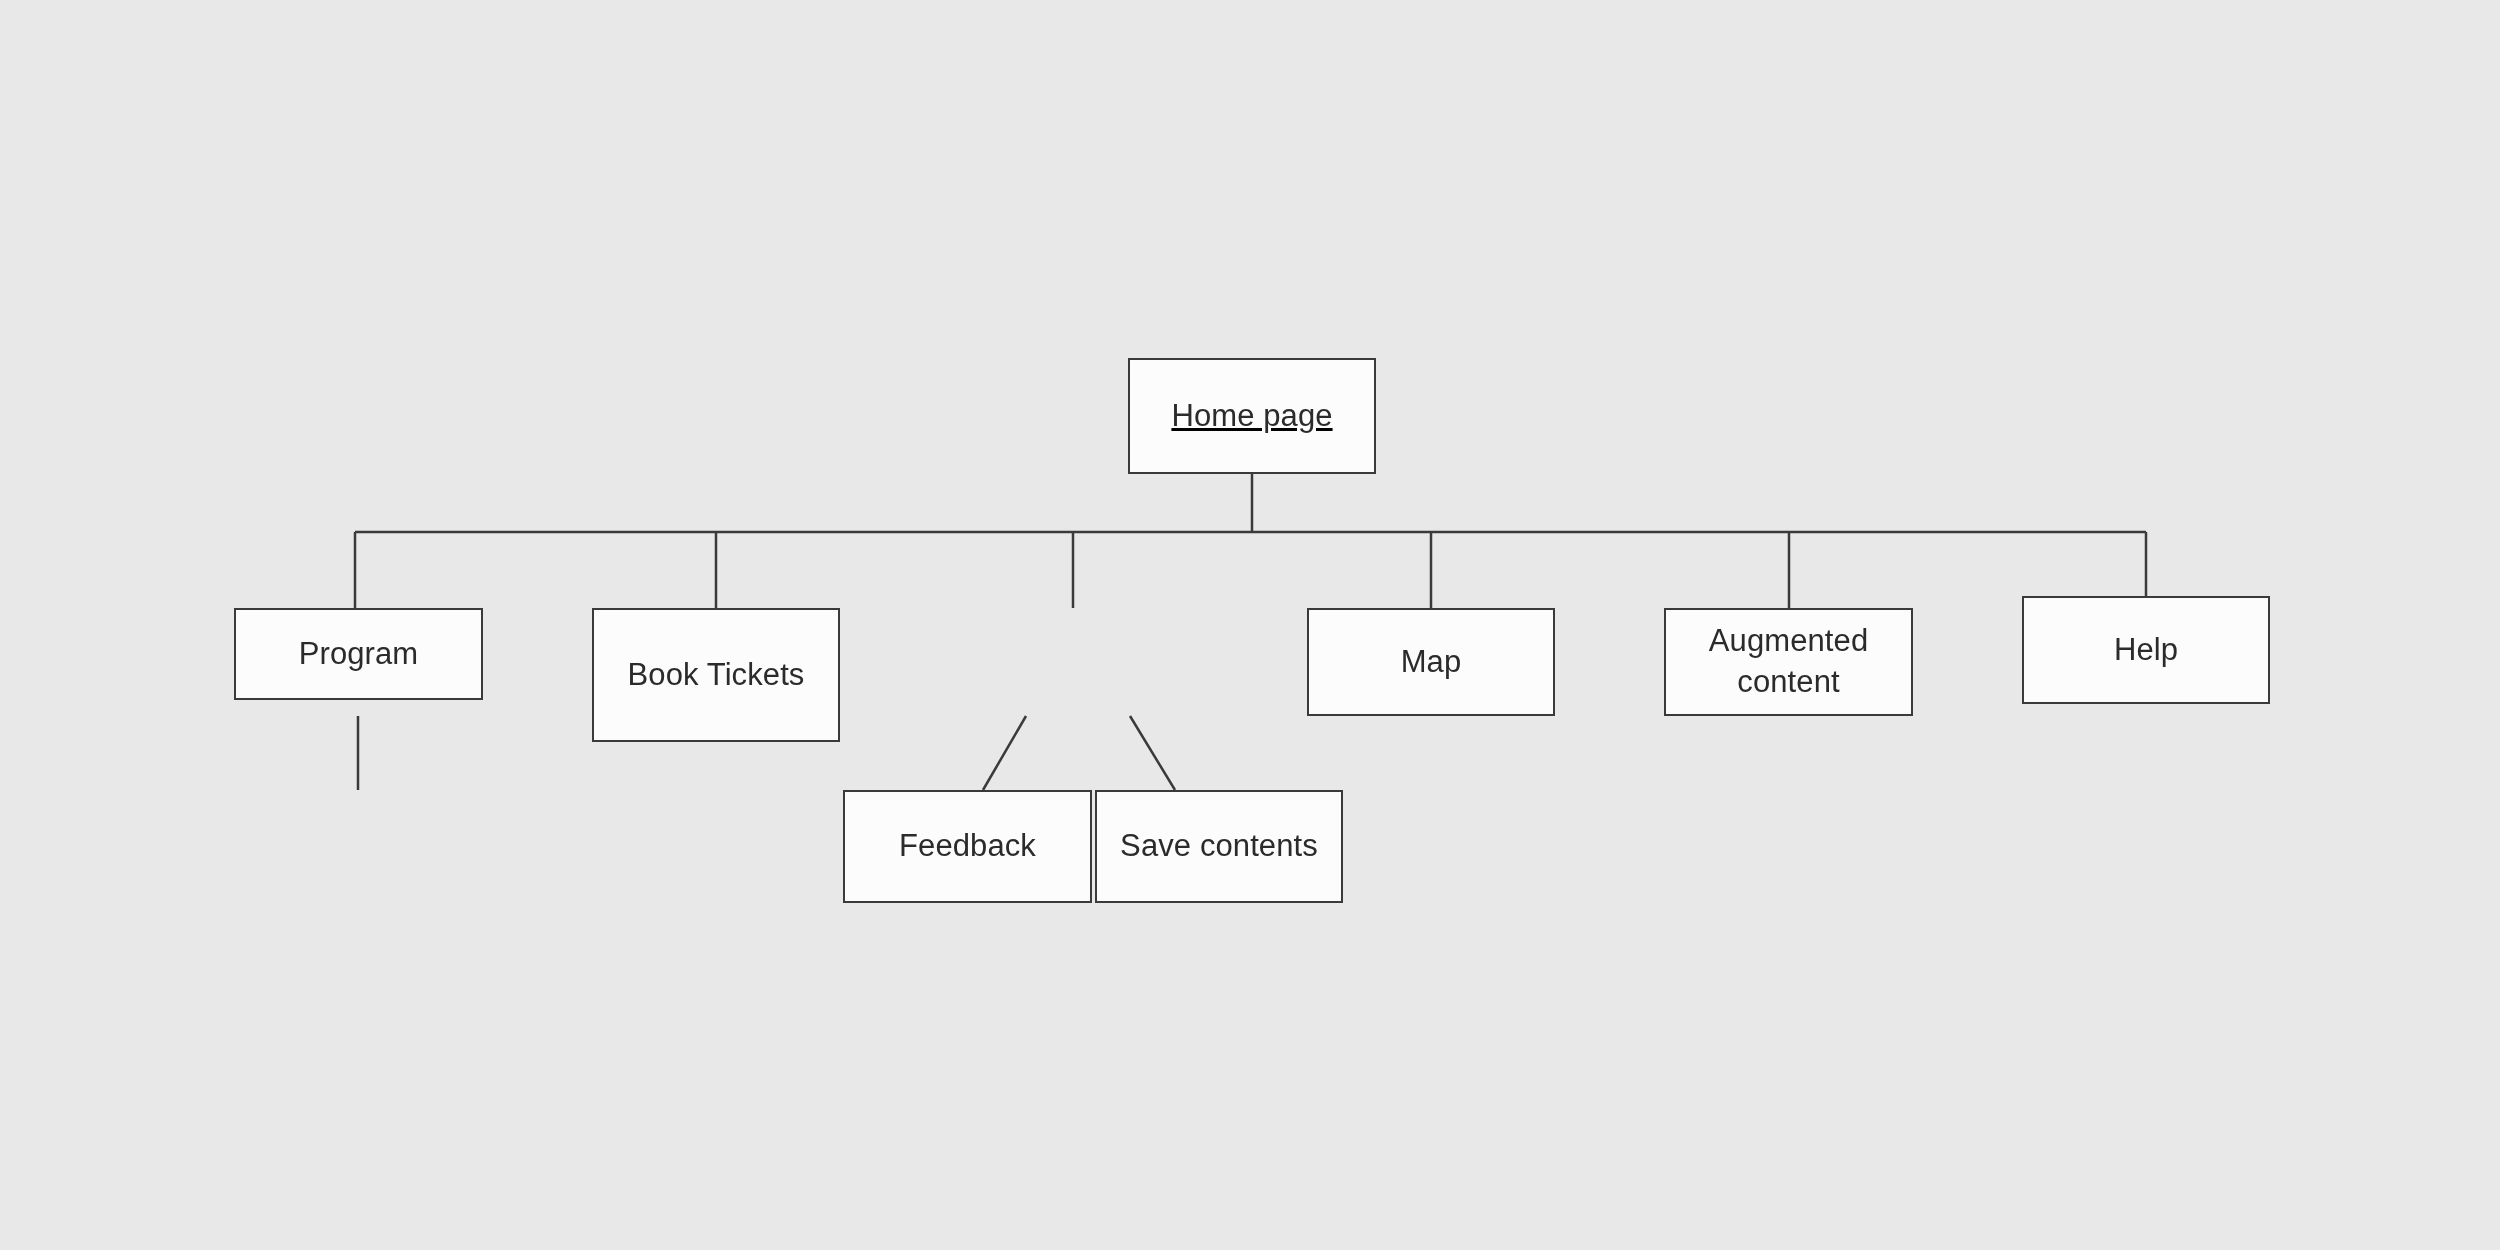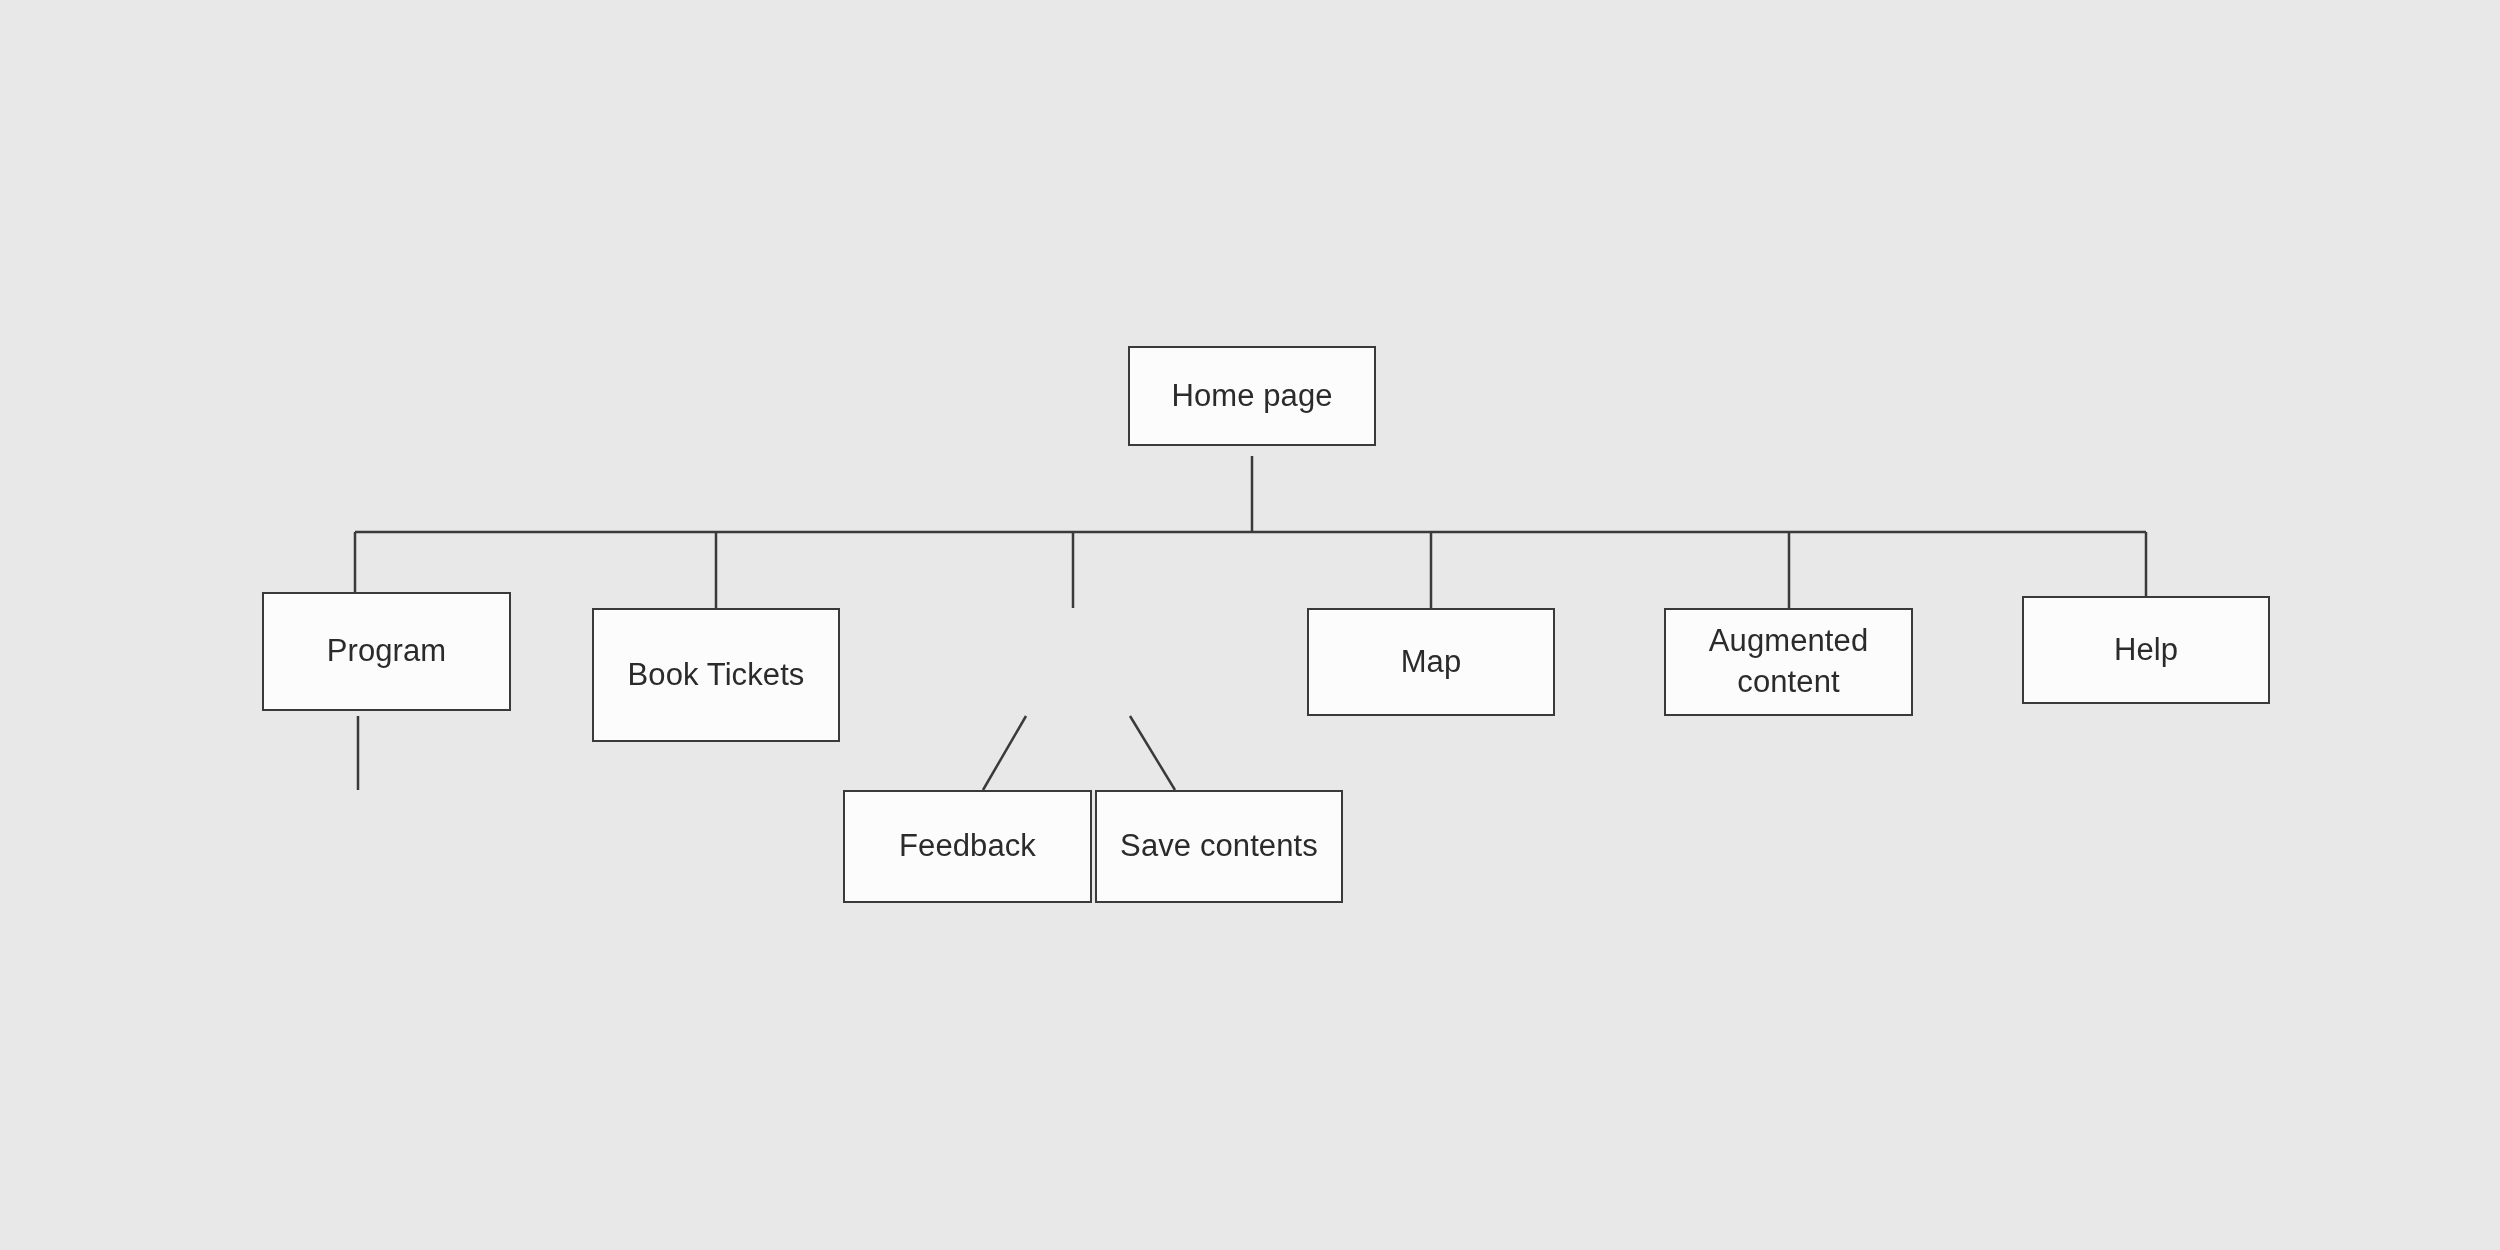--- a/index.html
+++ b/index.html
@@ -67,25 +67,25 @@
       <line x1="1789" y1="532" x2="1789" y2="608"></line>
       <line x1="2146" y1="532" x2="2146" y2="608"></line>
 
       <line x1="358" y1="716" x2="358" y2="790"></line>
 
       <line x1="1026" y1="716" x2="983" y2="790"></line>
       <line x1="1130" y1="716" x2="1175" y2="790"></line>
     </g>
   </svg>
 
-  <div class="node-box" style="left:1128px; top:346px; width:248px; height:100px;">
+  <div class="node-box" style="left:1128px; top:358px; width:248px; height:116px;text-decoration:underline;">
     <span class="node-label">Home page</span>
   </div>
 
-  <div class="node-box" style="left:234px; top:592px; width:249px; height:119px;margin-left:28px;">
+  <div class="node-box" style="left:234px; top:608px; width:249px; height:92px;">
     <span class="node-label">Program</span>
   </div>
 
   <div class="node-box" style="left:592px; top:608px; width:248px; height:134px;justify-content:center;">
     <span class="node-label">Book Tickets</span>
   </div>
 
 
   <div class="node-box" style="left:1307px; top:608px; width:248px; height:108px;">
     <span class="node-label">Map</span>

